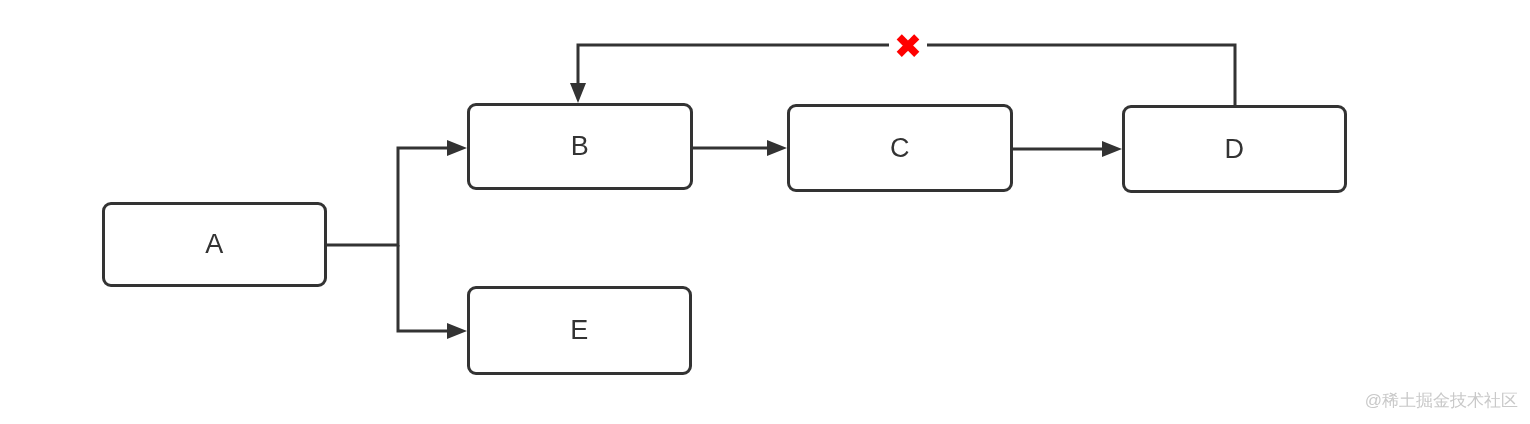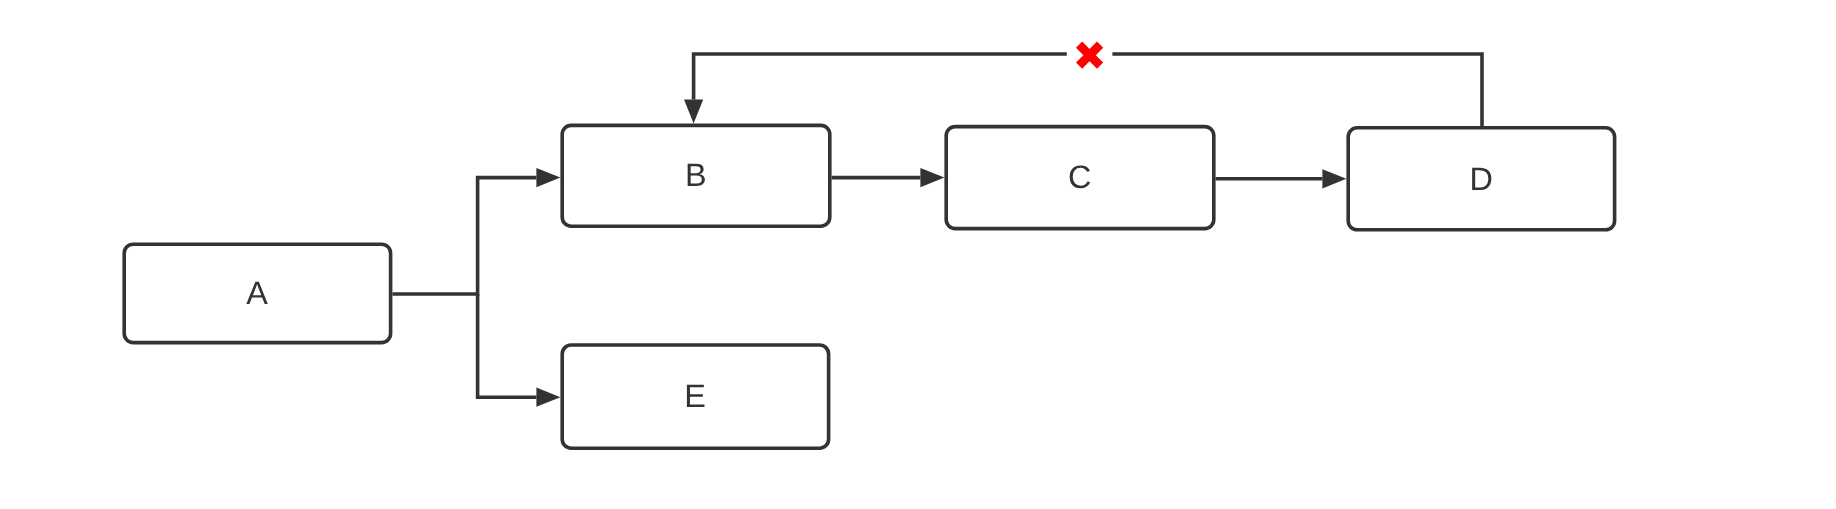--- a/index.html
+++ b/index.html
@@ -58,20 +58,21 @@
       <polyline points="693,148 767,148" fill="none" stroke="#333333" stroke-width="3"></polyline>
       <polygon points="787,148 767,156 767,140" fill="#333333"></polygon>
       <polyline points="1013,149 1102,149" fill="none" stroke="#333333" stroke-width="3"></polyline>
       <polygon points="1122,149 1102,157 1102,141" fill="#333333"></polygon>
       <polyline points="1235,105 1235,45 578,45 578,83" fill="none" stroke="#333333" stroke-width="3"></polyline>
       <polygon points="578,103 570,83 586,83" fill="#333333"></polygon>
       <rect x="889" y="37" width="38" height="18" fill="#ffffff"></rect>
       <text x="908" y="46" dy="0.36em" text-anchor="middle" fill="#ff0000" font-size="34" font-weight="bold" font-family="&quot;DejaVu Sans&quot;, sans-serif">✖</text>
     </svg>
 
+  <div class="watermark">@稀土掘金技术社区</div>
 <div class="node" style="left: 102px; top: 202px; width: 225px; height: 85px;">
       <span class="node-label">A</span>
     </div>
     <div class="node" style="left: 467px; top: 103px; width: 226px; height: 87px;">
       <span class="node-label">B</span>
     </div>
     <div class="node" style="left: 787px; top: 104px; width: 226px; height: 88px;">
       <span class="node-label">C</span>
     </div>
     <div class="node" style="left: 1122px; top: 105px; width: 225px; height: 88px;">

